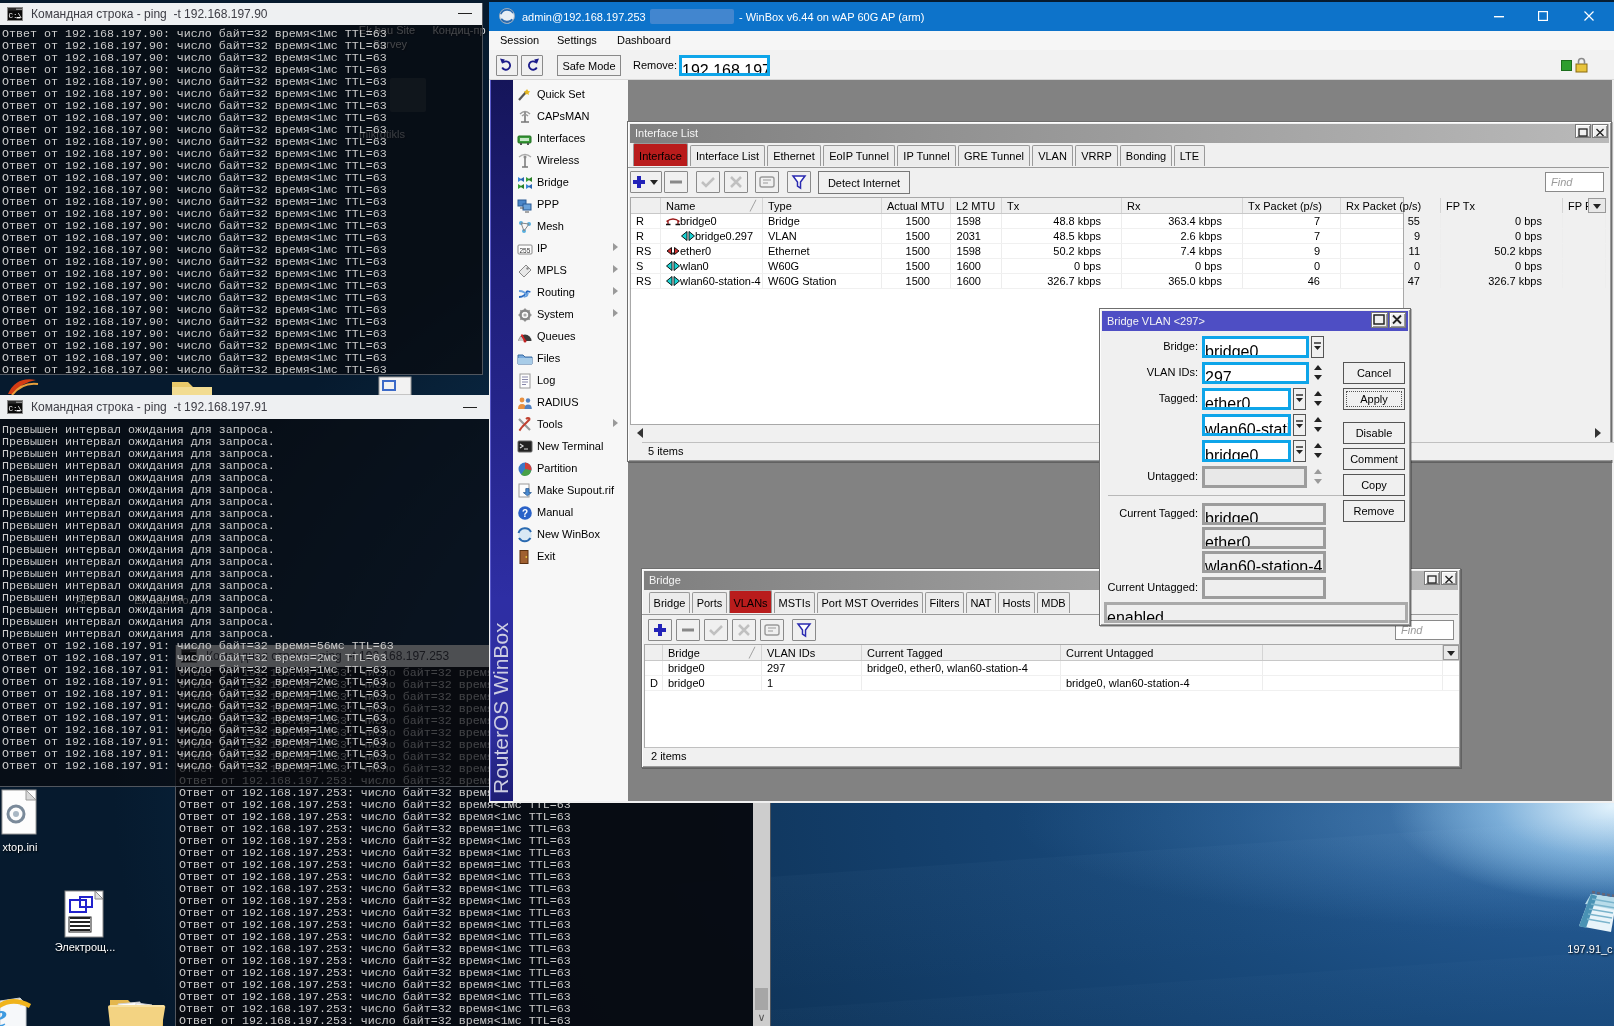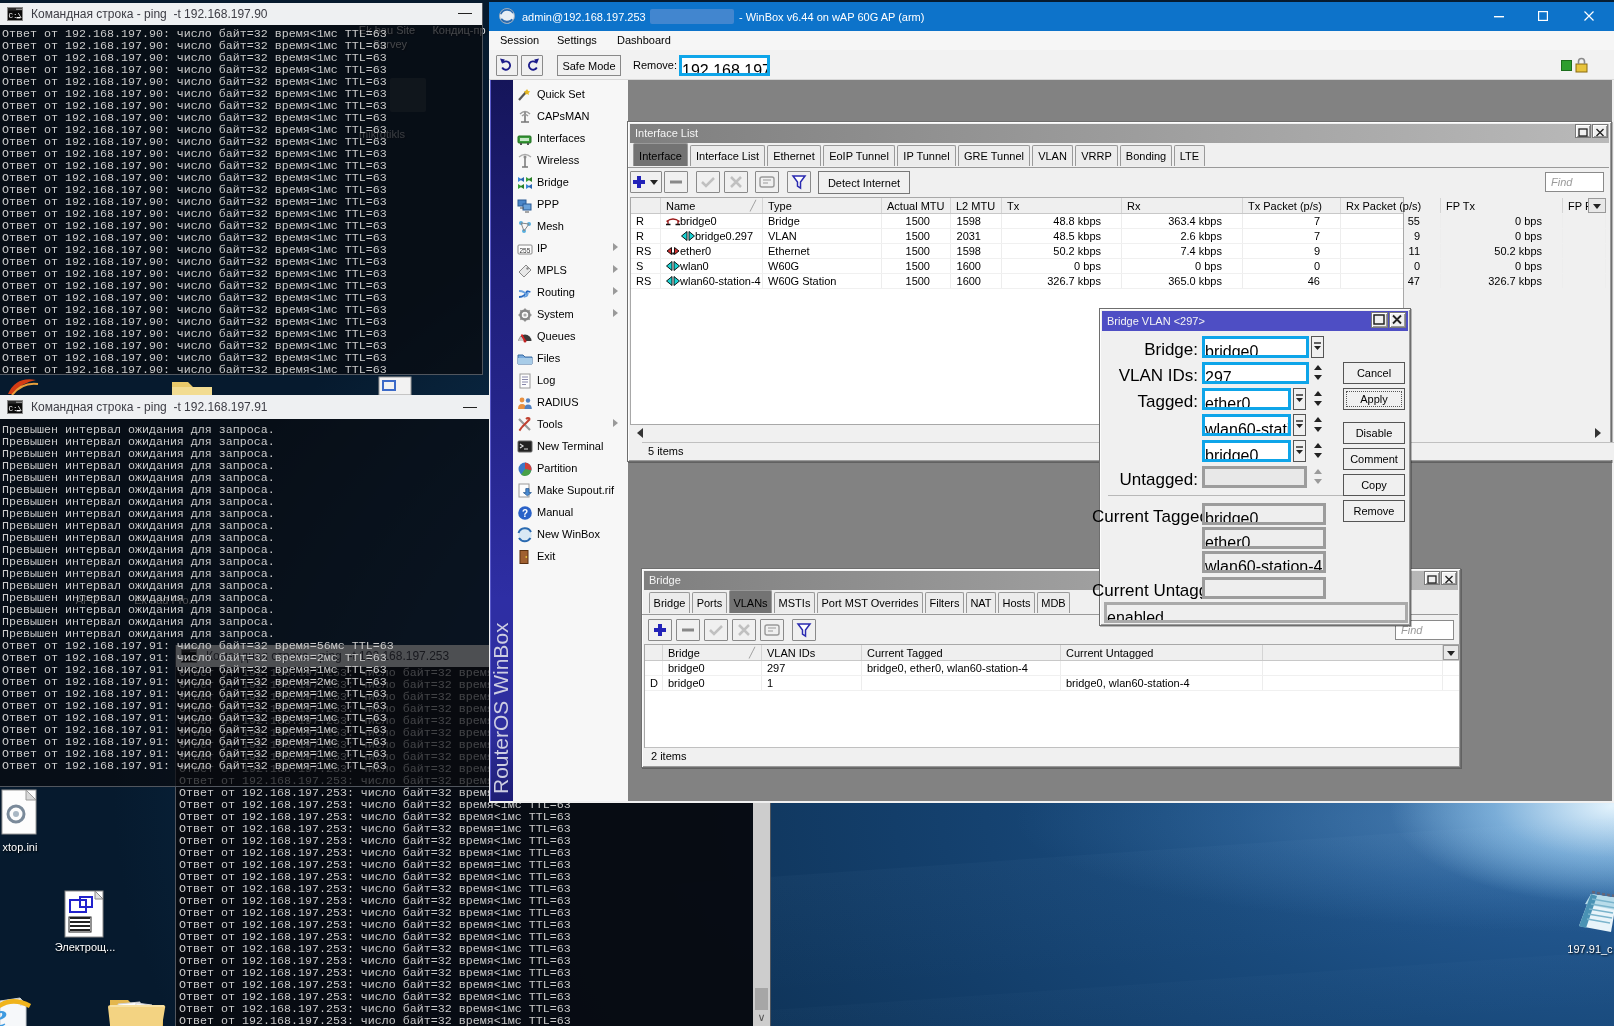--- a/index.html
+++ b/index.html
@@ -32,36 +32,36 @@
 .sitem .arr{position:absolute;right:10px;top:5px;width:0;height:0;border-left:5px solid #9a9a9a;border-top:4px solid transparent;border-bottom:4px solid transparent}
 #wbmdi{left:139px;top:78px;width:984px;height:721px;background:#828282}
 
 .win{position:absolute;background:#f0f0f0;border:1px solid #6e6e6e;box-shadow:inset 1px 1px 0 #fdfdfd, inset -1px -1px 0 #9a9a9a, 1px 1px 0 rgba(0,0,0,.25)}
 .wtitle{position:absolute;left:2px;right:2px;top:2px;height:19px;background:linear-gradient(90deg,#7f7f7f,#b9b9b9);color:#f4f4f4;font-size:11px;line-height:19px;padding-left:5px}
 .wtitle.act{background:#4e4ec4}
 .wbtns{position:absolute;top:2px;right:3px}
 .wbtn{display:inline-block;width:16px;height:14px;background:#f0f0f0;border:1px solid #7a7a7a;box-shadow:inset 1px 1px 0 #fff,inset -1px -1px 0 #999;margin-left:1px;position:relative;vertical-align:top}
 .tabs{position:absolute;font-size:11px}
 .tab{position:absolute;top:2px;height:21px;background:#ececec;border:1px solid #999;border-bottom:none;text-align:center;line-height:21px;border-radius:2px 2px 0 0}
-.tab.sel{top:0;height:23px;background:#737373;line-height:25px;z-index:3}
+.tab.sel{top:0;height:23px;background:#b91c1c;line-height:25px;z-index:3}
 .tabline{position:absolute;left:0;right:0;bottom:0;height:1px;background:#999}
 .tbtn{position:absolute;width:24px;height:22px;background:#f0f0f0;border:1px solid #8a8a8a;border-radius:1px}
 .pushbtn{position:absolute;background:#f0f0f0;border:1px solid #555;font-size:11px;text-align:center;color:#000}
 .findbox{position:absolute;background:#fff;border:1px solid #8a8a8a;font-size:11px;font-style:italic;color:#9a9a9a;padding-left:5px}
 
 .tbl{position:absolute;background:#fff;font-size:11px;color:#000;box-shadow:0 0 0 1px #a8a8a8}
 .thead{position:absolute;left:0;right:0;top:0;background:#efefef;border-bottom:1px solid #c8c8c8}
 .th{position:absolute;top:0;height:100%;border-right:1px solid #d4d4d4;padding:2px 0 0 5px;white-space:nowrap;overflow:hidden}
 .td{position:absolute;top:0;height:100%;border-right:1px solid #ededed;padding:1px 0 0 5px;white-space:nowrap;overflow:hidden}
 .num{text-align:right;padding:1px 20px 0 0}
 .trow{position:absolute;left:0;right:0;border-bottom:1px solid #f0f0f0}
 .statusbar{position:absolute;background:#f0f0f0;font-size:11px;color:#000;border-top:1px solid #c0c0c0;padding:2px 0 0 6px}
 .hscroll{position:absolute;background:#f0f0f0}
 
-.dlabelr{position:absolute;font-size:17px;color:#000;text-align:right}
+.dlabelr{position:absolute;font-size:11px;color:#000;text-align:right}
 .input{position:absolute;height:22px;background:#fff;border:3px solid #0ea5e9;font-size:16px;color:#000;padding:4px 0 0 0;white-space:nowrap;overflow:hidden}
 .input.dis{background:#e8e8e8;border-color:#9c9c9c;color:#000}
 .ddbtn{position:absolute;width:13px;height:22px;background:#f0f0f0;border:1px solid #555}
 .spin{position:absolute;width:12px;height:22px}
 </style></head><body>
 <div id="wall" class="abs"></div>
 <div class="beam" style="left:620px;top:852px;width:1020px;height:120px;transform:rotate(-4deg);opacity:.12"></div>
 <div class="beam" style="left:620px;top:985px;width:1020px;height:60px;transform:rotate(-4deg);opacity:.08"></div>
 <div class="abs" style="left:-4px;top:788px;width:44px;height:50px">
 <svg width="44" height="50">

